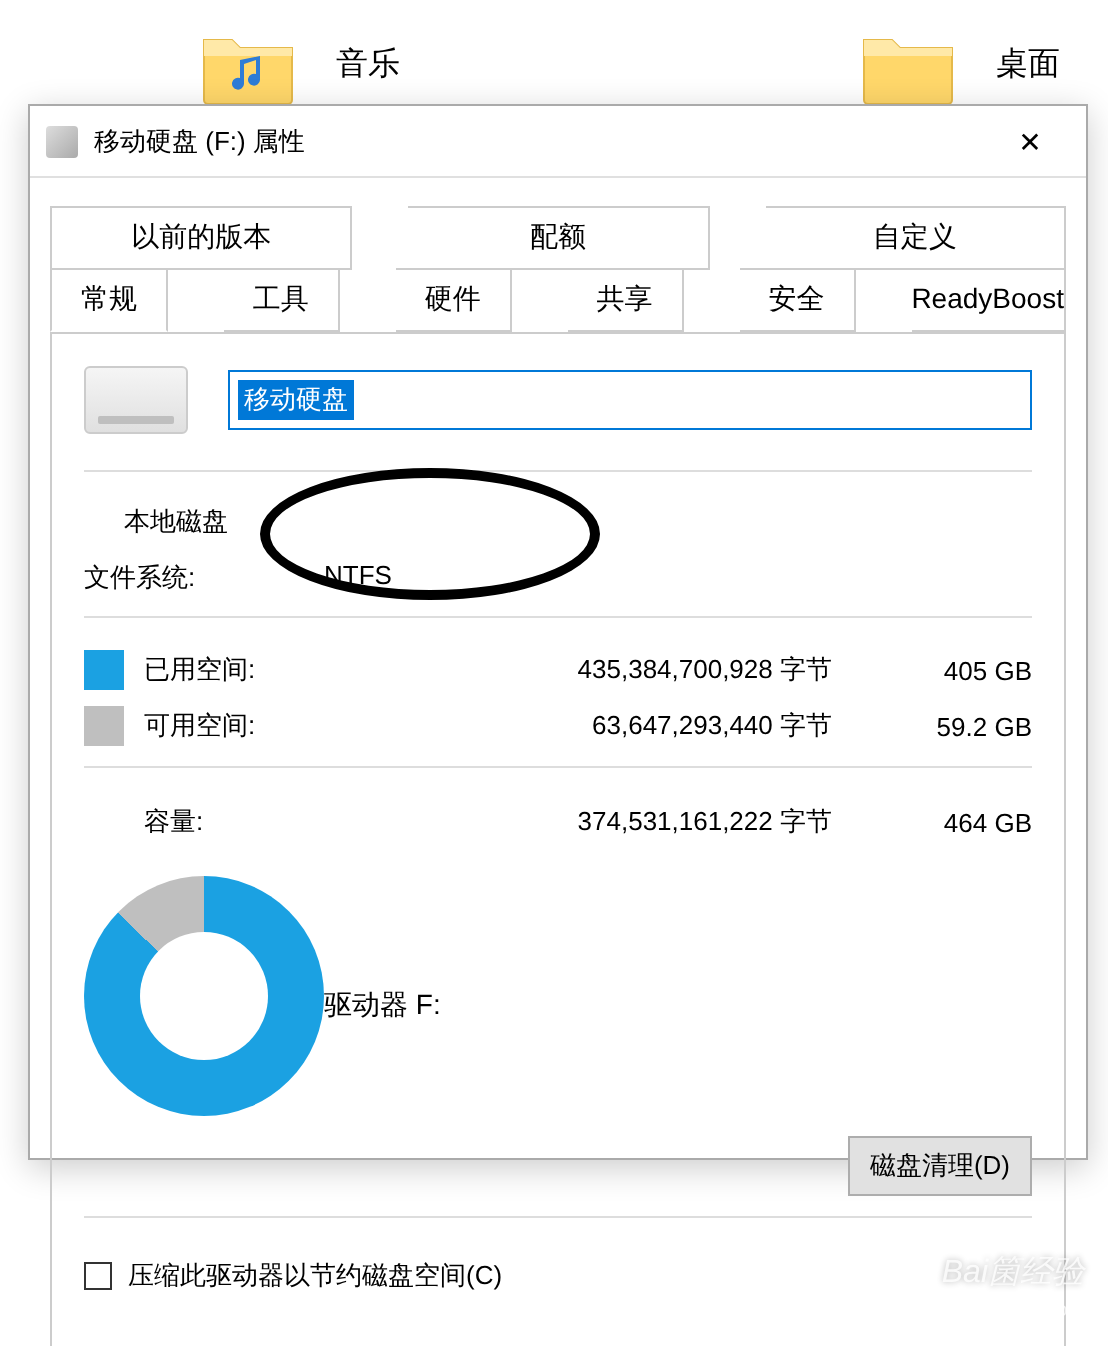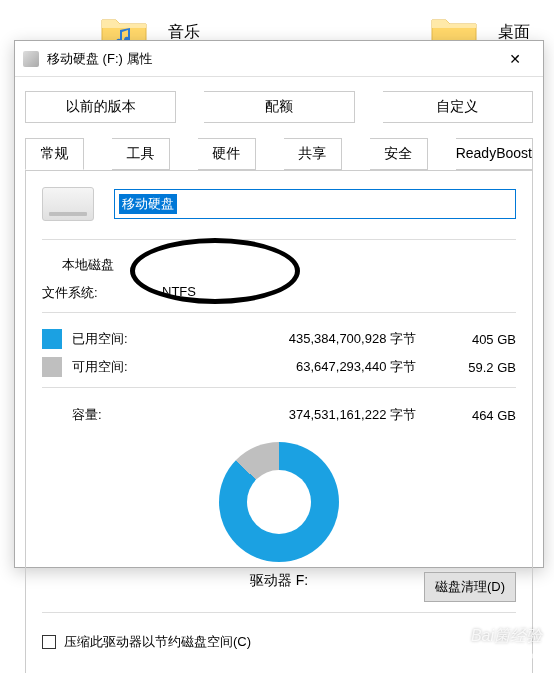--- a/index.html
+++ b/index.html
@@ -25,21 +25,21 @@
   gap: 20px;
 }
 .folder-item.music { left: 100px; }
 .folder-item.desktop { left: 430px; }
 .folder-icon { width: 48px; height: 40px; position: relative; }
 .folder-icon svg { width: 100%; height: 100%; }
 .folder-label { font-size: 16px; color: #000; }
 
 .dialog {
   position: absolute;
-  top: 40px;
+  top: 52px;
   left: 14px;
   width: 530px;
   height: 528px;
   background: #fff;
   border: 1px solid #aaa;
   box-shadow: 0 4px 16px rgba(0,0,0,0.2);
 }
 .titlebar {
   display: flex;
   align-items: center;
@@ -59,21 +59,21 @@
   display: flex; align-items: center; justify-content: center;
   cursor: pointer; font-size: 14px;
 }
 
 .tabs-row {
   display: flex;
   margin-top: 14px;
   padding: 0 10px;
   gap: 28px;
 }
-.tabs-row.second { margin-top: 16px; }
+.tabs-row.second { margin-top: 0; }
 .tab {
   flex: 1;
   text-align: center;
   padding: 6px 0;
   border: 1px solid #ccc;
   border-left: none;
   background: #fff;
   font-size: 14px;
   cursor: pointer;
 }
@@ -164,21 +164,21 @@
   display: flex;
   align-items: center;
   margin: 18px 0;
 }
 .cap-label { width: 90px; margin-left: 30px; }
 .cap-bytes { flex:1; text-align:right; padding-right:30px; }
 .cap-gb { width:70px; text-align:right; }
 
 .donut-wrap {
   display: flex;
-  flex-direction: column;
+  flex-direction: row;
   align-items: center;
   position: relative;
 }
 .donut {
   width: 120px; height: 120px; border-radius: 50%;
   background: conic-gradient(#1ba1e2 0deg 314deg, #bfbfbf 314deg 360deg);
   position: relative;
 }
 .donut::after {
   content:""; position:absolute; inset:28px; background:#fff; border-radius:50%;

